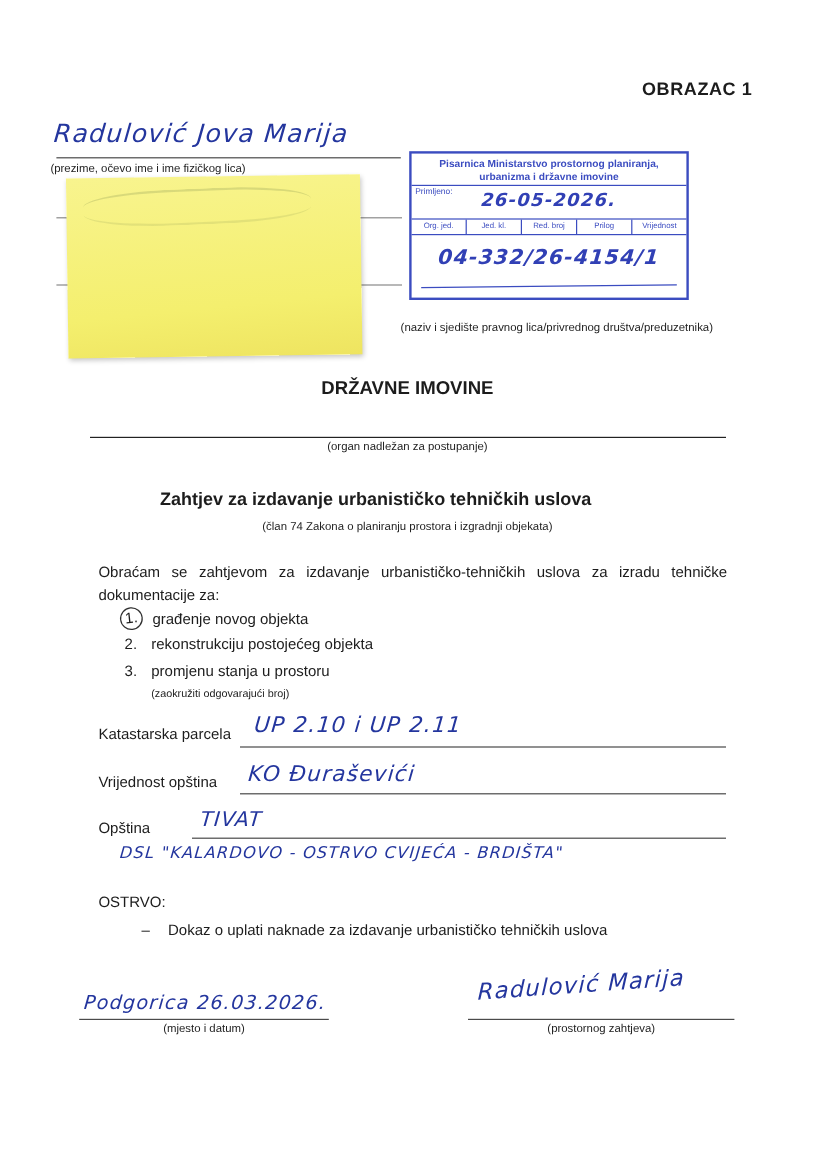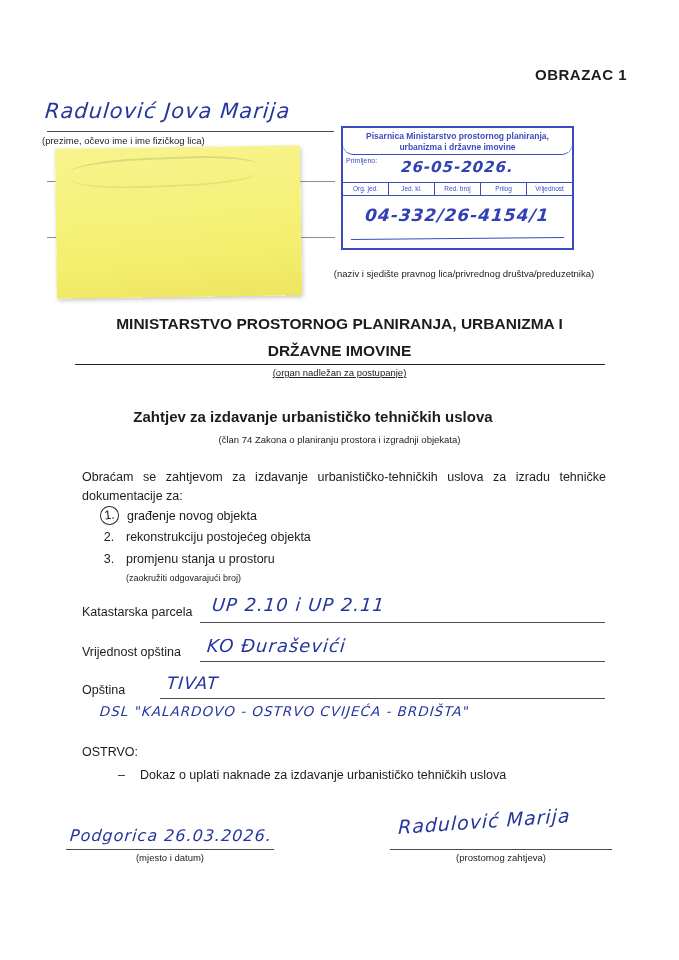--- a/index.html
+++ b/index.html
@@ -46,36 +46,36 @@
     border-radius:40%;
     transform:rotate(-1.5deg);
   }
   
   .stamp {
     left:341px; top:126px; width:233px; height:124px; z-index:3;
     border:2px solid #3b4cc0;
     background:rgba(255,255,255,0.97);
     color:#3b4cc0;
   }
-  .stamp-head { font-size:8.5px; font-weight:bold; text-align:center; line-height:11px; padding-top:3px; height:27px; border-bottom:1px solid #3b4cc0;border-radius:10px; }
+  .stamp-head { font-size:8.5px; font-weight:bold; text-align:center; line-height:11px; padding-top:3px; height:27px; border-bottom:1px solid #3b4cc0; }
   .stamp-received { position:relative; height:28px; border-bottom:1px solid #3b4cc0; }
   .stamp-received-label { position:absolute; left:3px; top:2px; font-size:7px; }
   .stamp-date { position:absolute; left:0; right:0; top:3px; text-align:center; font-size:15px; color:#3140b5; font-weight:bold; }
   .stamp-cols { display:flex; height:13px; border-bottom:1px solid #3b4cc0; }
   .stamp-col { flex:1; border-right:1px solid #3b4cc0; font-size:6.5px; text-align:center; line-height:12px; overflow:hidden; }
   .stamp-col:last-child { border-right:none; }
   .stamp-number-area { position:relative; height:50px; }
   .stamp-number { position:absolute; left:0; right:0; top:9px; text-align:center; font-size:17px; color:#3140b5; font-weight:bold; }
   .stamp-underline { position:absolute; left:8px; right:8px; bottom:7px; border-top:1.6px solid #3b4cc0; transform:rotate(-0.6deg); }
   
   .entity-caption { top:268px; left:318px; width:292px; text-align:center; }
   
   .ministry { top:310px; left:0; width:679px; text-align:center; font-weight:bold; font-size:15.5px; line-height:27px; }
   .org-line { left:75px; top:364px; width:530px; border-top:1.4px solid #222; }
-  .org-caption { top:367px; left:0; width:679px; text-align:center;text-decoration:underline; }
+  .org-caption { top:367px; left:0; width:679px; text-align:center; }
   
   .req-title { top:408px; left:0; width:626px; text-align:center; font-weight:bold; font-size:15px; }
   .req-caption { top:434px; left:0; width:679px; text-align:center; }
   
   .intro { top:468px; left:82px; width:524px; font-size:12.5px; line-height:19px; text-align:justify; }
   .options { top:505px; left:100px; font-size:12.5px; }
   .opt-row { height:21.5px; display:flex; align-items:center; }
   .opt-num { display:inline-block; width:18px; text-align:center; margin-right:8px; }
   .circled { border:1.6px solid #2f2f2f; border-radius:50%; width:19px; height:19px; line-height:17px; transform:rotate(-6deg); }
   .opt-note { margin-left:26px; margin-top:3px; font-size:9px; color:#222; }
@@ -139,21 +139,20 @@
     </div>
     <div class="stamp-number-area">
       <div class="stamp-number hand">04-332/26-4154/1</div>
       <div class="stamp-underline"></div>
     </div>
   </div>
 
   <div class="abs caption entity-caption">(naziv i sjedište pravnog lica/privrednog društva/preduzetnika)</div>
 
   <div class="abs ministry">
-    <div>MINISTARSTVO PROSTORNOG PLANIRANJA, URBANIZMA I</div>
     <div>DRŽAVNE IMOVINE</div>
   </div>
   <div class="abs org-line"></div>
   <div class="abs caption org-caption">(organ nadležan za postupanje)</div>
 
   <div class="abs req-title">Zahtjev za izdavanje urbanističko tehničkih uslova</div>
   <div class="abs caption req-caption">(član 74 Zakona o planiranju prostora i izgradnji objekata)</div>
 
   <div class="abs intro">Obraćam se zahtjevom za izdavanje urbanističko-tehničkih uslova za izradu tehničke dokumentacije za:</div>
 

